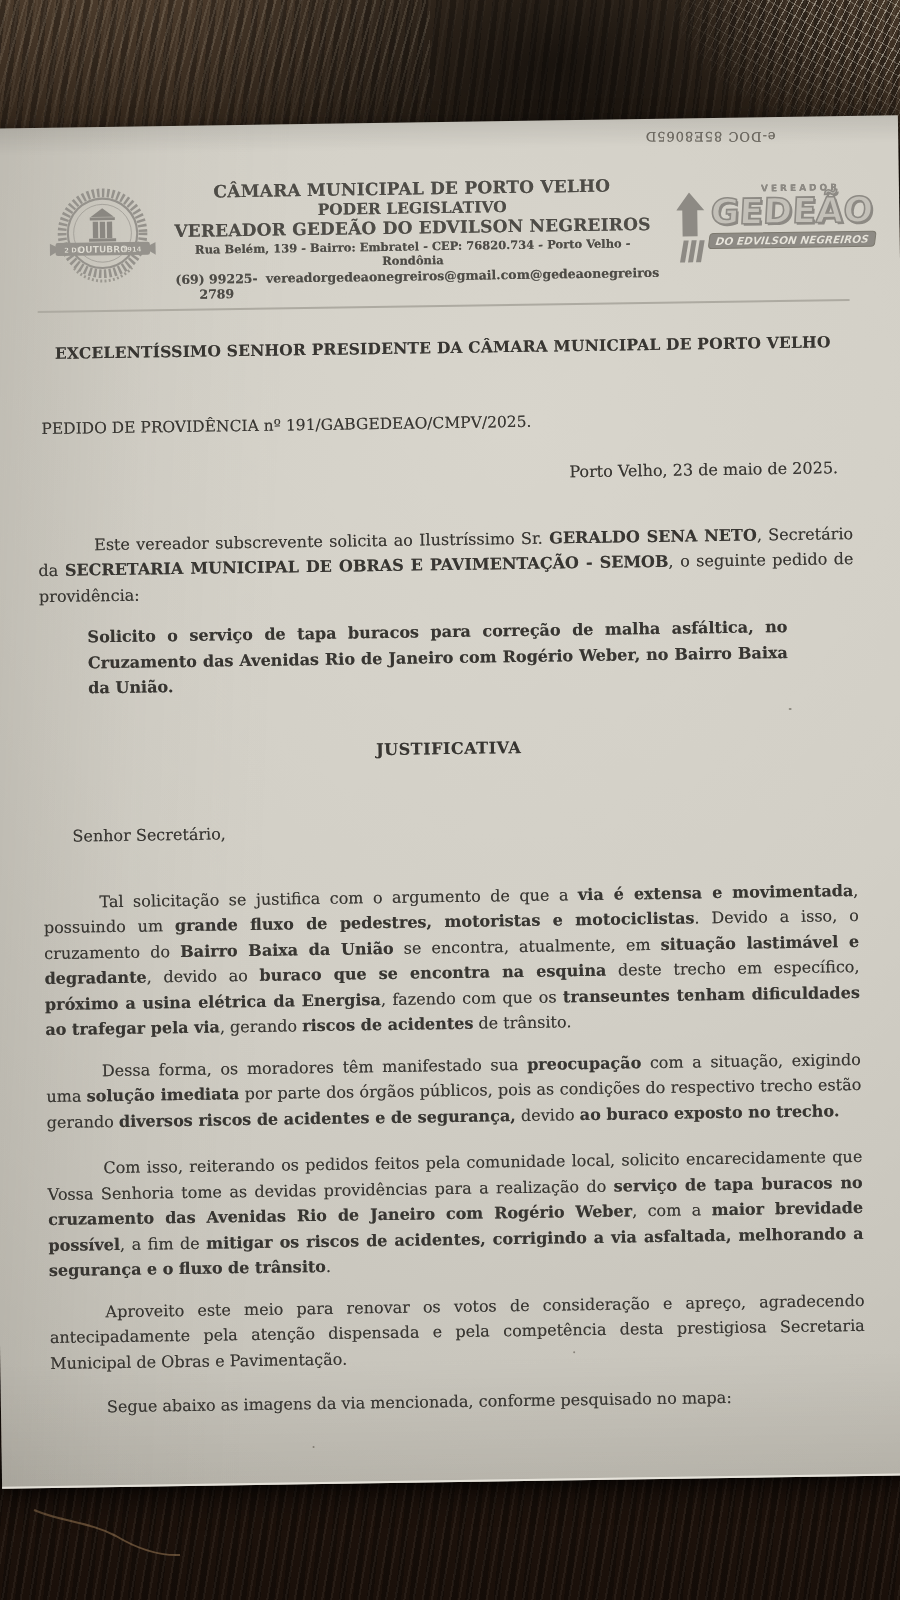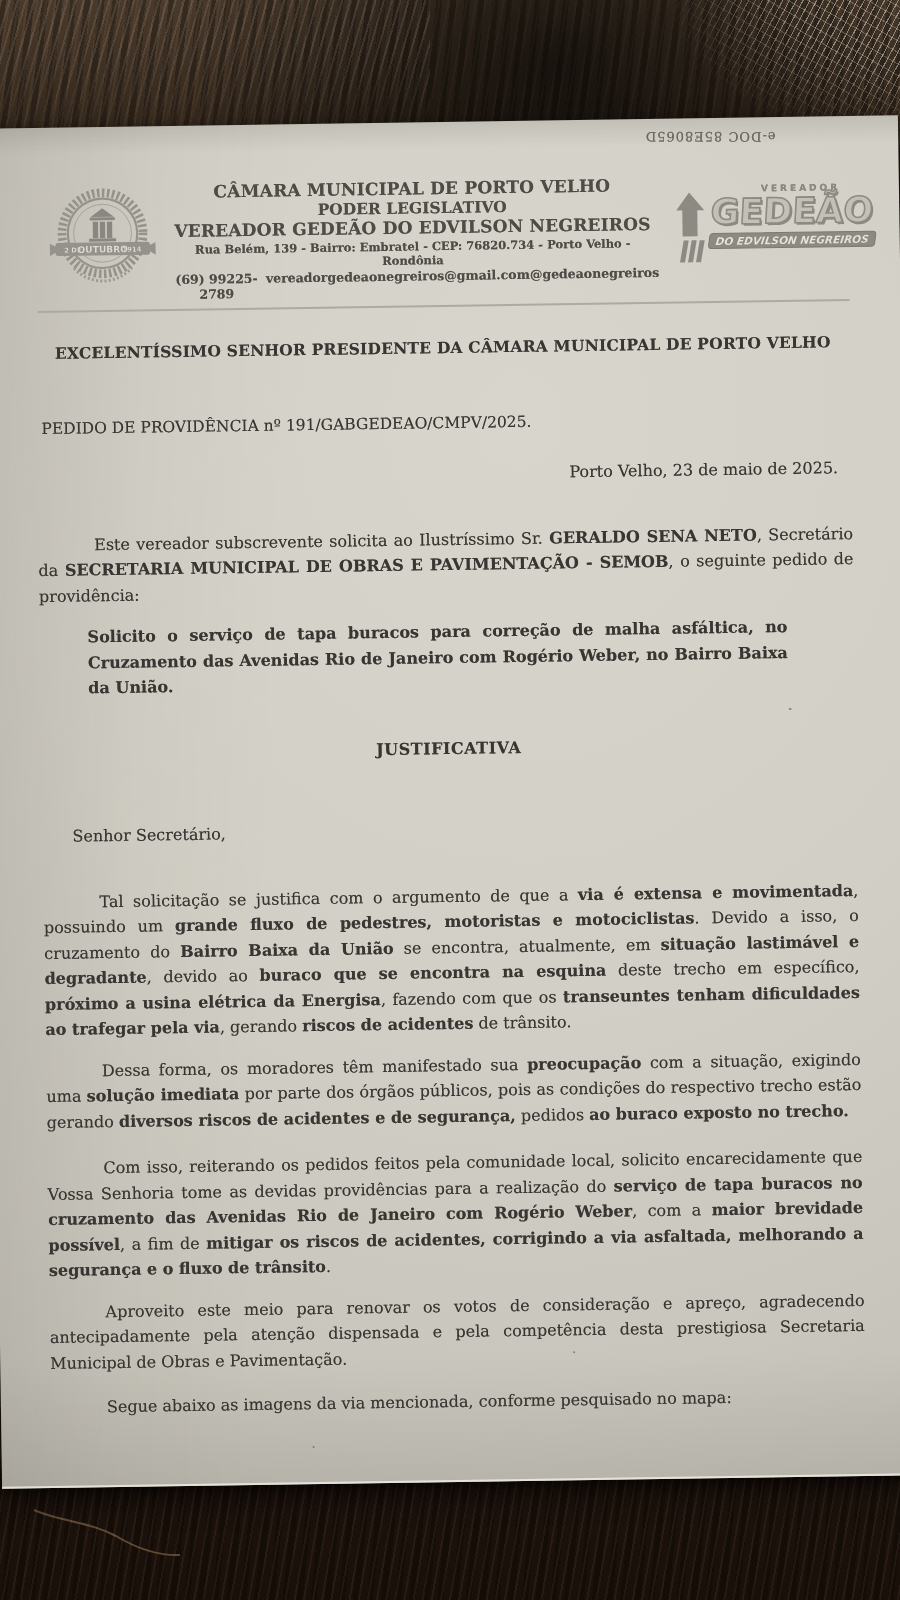--- a/index.html
+++ b/index.html
@@ -165,21 +165,21 @@
 
   <div class="content">
     <div class="recipient">EXCELENTÍSSIMO SENHOR PRESIDENTE DA CÂMARA MUNICIPAL DE PORTO VELHO</div>
     <div class="ref">PEDIDO DE PROVIDÊNCIA nº 191/GABGEDEAO/CMPV/2025.</div>
     <div class="dateline">Porto Velho, 23 de maio de 2025.</div>
     <p class="para p-intro"><span>Este vereador subscrevente solicita ao Ilustríssimo Sr. </span><b>GERALDO SENA NETO</b><span>, Secretário da </span><b>SECRETARIA MUNICIPAL DE OBRAS E PAVIMENTAÇÃO - SEMOB</b><span>, o seguinte pedido de providência:</span></p>
     <p class="para p-request"><b>Solicito o serviço de tapa buracos para correção de malha asfáltica, no Cruzamento das Avenidas Rio de Janeiro com Rogério Weber, no Bairro Baixa da União.</b></p>
     <div class="heading-just">JUSTIFICATIVA</div>
     <div class="salutation">Senhor Secretário,</div>
     <p class="para p4"><span>Tal solicitação se justifica com o argumento de que a </span><b>via é extensa e movimentada</b><span>, possuindo um </span><b>grande fluxo de pedestres, motoristas e motociclistas</b><span>. Devido a isso, o cruzamento do </span><b>Bairro Baixa da União</b><span> se encontra, atualmente, em </span><b>situação lastimável e degradante</b><span>, devido ao </span><b>buraco que se encontra na esquina</b><span> deste trecho em específico, </span><b>próximo a usina elétrica da Energisa</b><span>, fazendo com que os </span><b>transeuntes tenham dificuldades ao trafegar pela via</b><span>, gerando </span><b>riscos de acidentes</b><span> de trânsito.</span></p>
-    <p class="para p5"><span>Dessa forma, os moradores têm manifestado sua </span><b>preocupação</b><span> com a situação, exigindo uma </span><b>solução imediata</b><span> por parte dos órgãos públicos, pois as condições do respectivo trecho estão gerando </span><b>diversos riscos de acidentes e de segurança,</b><span> pedidos </span><b>ao buraco exposto no trecho.</b></p>
+    <p class="para p5"><span>Dessa forma, os moradores têm manifestado sua </span><b>preocupação</b><span> com a situação, exigindo uma </span><b>solução imediata</b><span> por parte dos órgãos públicos, pois as condições do respectivo trecho estão gerando </span><b>diversos riscos de acidentes e de segurança,</b><span> devido </span><b>ao buraco exposto no trecho.</b></p>
     <p class="para p6"><span>Com isso, reiterando os pedidos feitos pela comunidade local, solicito encarecidamente que Vossa Senhoria tome as devidas providências para a realização do </span><b>serviço de tapa buracos no cruzamento das Avenidas Rio de Janeiro com Rogério Weber</b><span>, com a </span><b>maior brevidade possível</b><span>, a fim de </span><b>mitigar os riscos de acidentes, corrigindo a via asfaltada, melhorando a segurança e o fluxo de trânsito</b><span>.</span></p>
     <p class="para p7"><span>Aproveito este meio para renovar os votos de consideração e apreço, agradecendo antecipadamente pela atenção dispensada e pela competência desta prestigiosa Secretaria Municipal de Obras e Pavimentação.</span></p>
     <p class="para p8"><span>Segue abaixo as imagens da via mencionada, conforme pesquisado no mapa:</span></p>
   </div>
 
   <div class="speck speck1"></div>
   <div class="speck speck2"></div>
   <div class="speck speck3"></div>
 </div>
 

